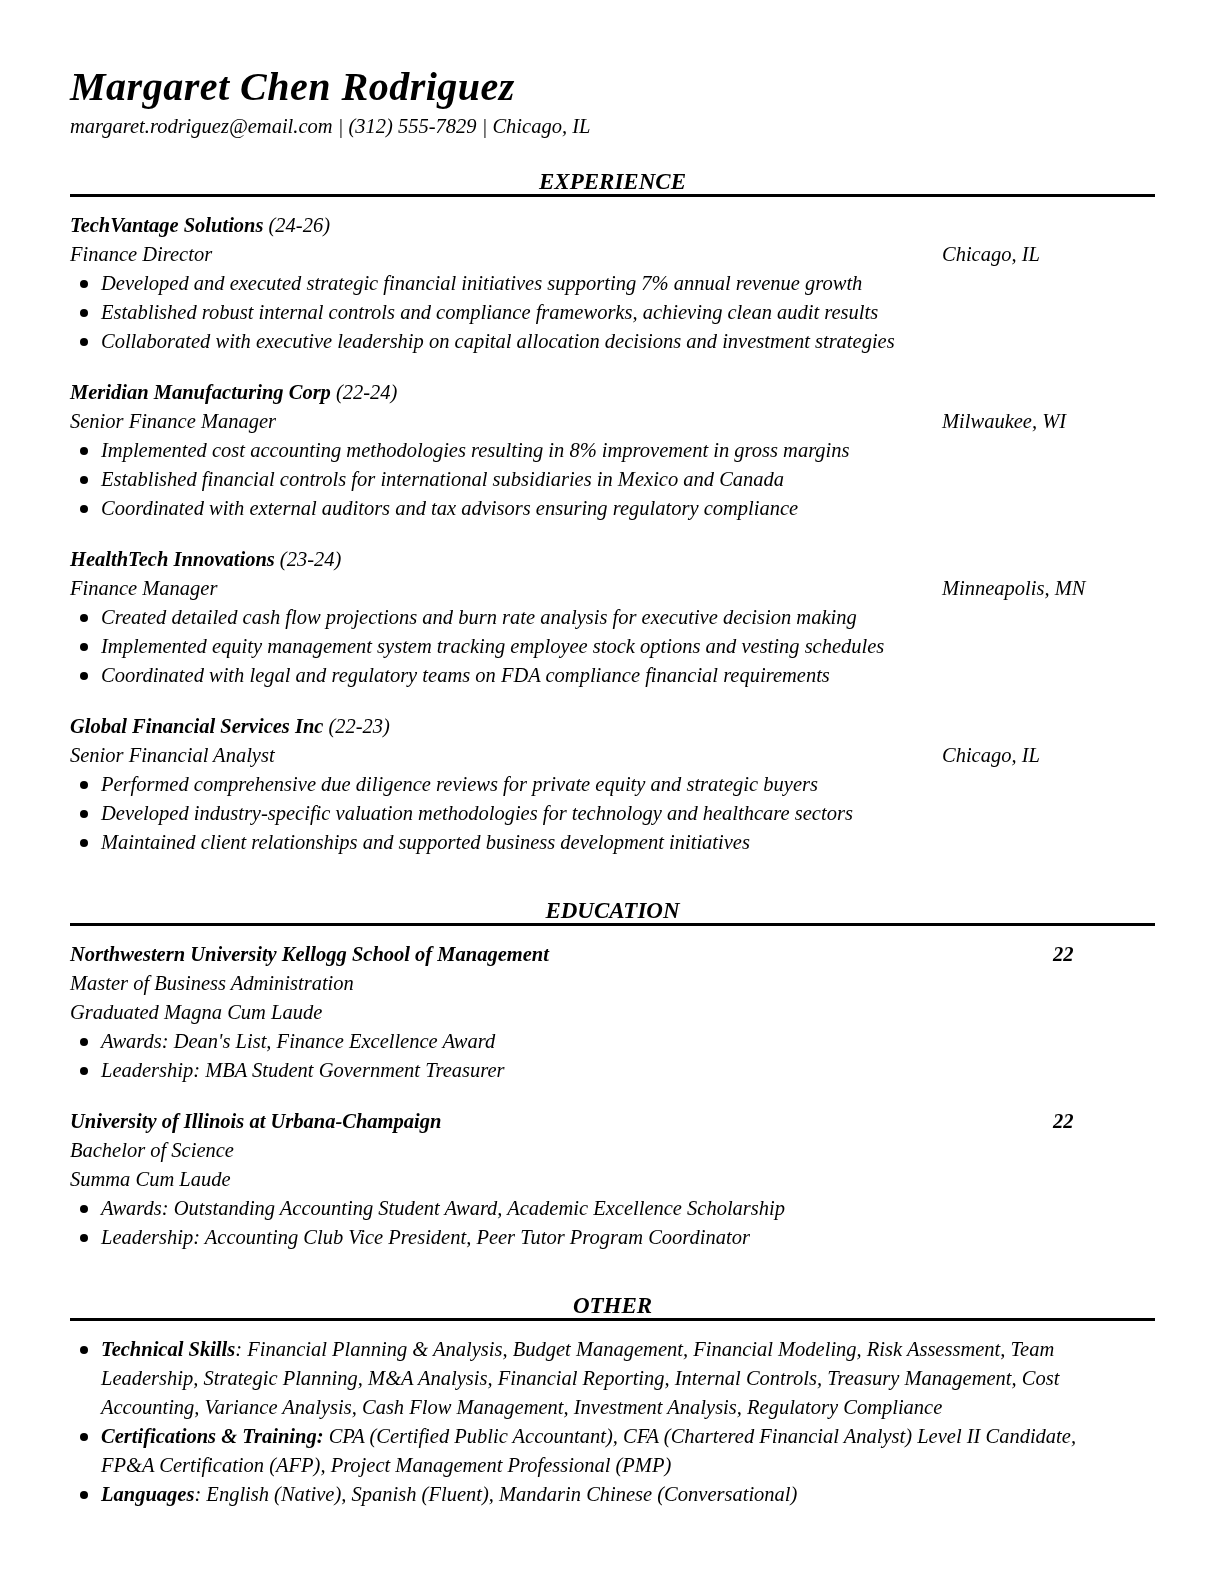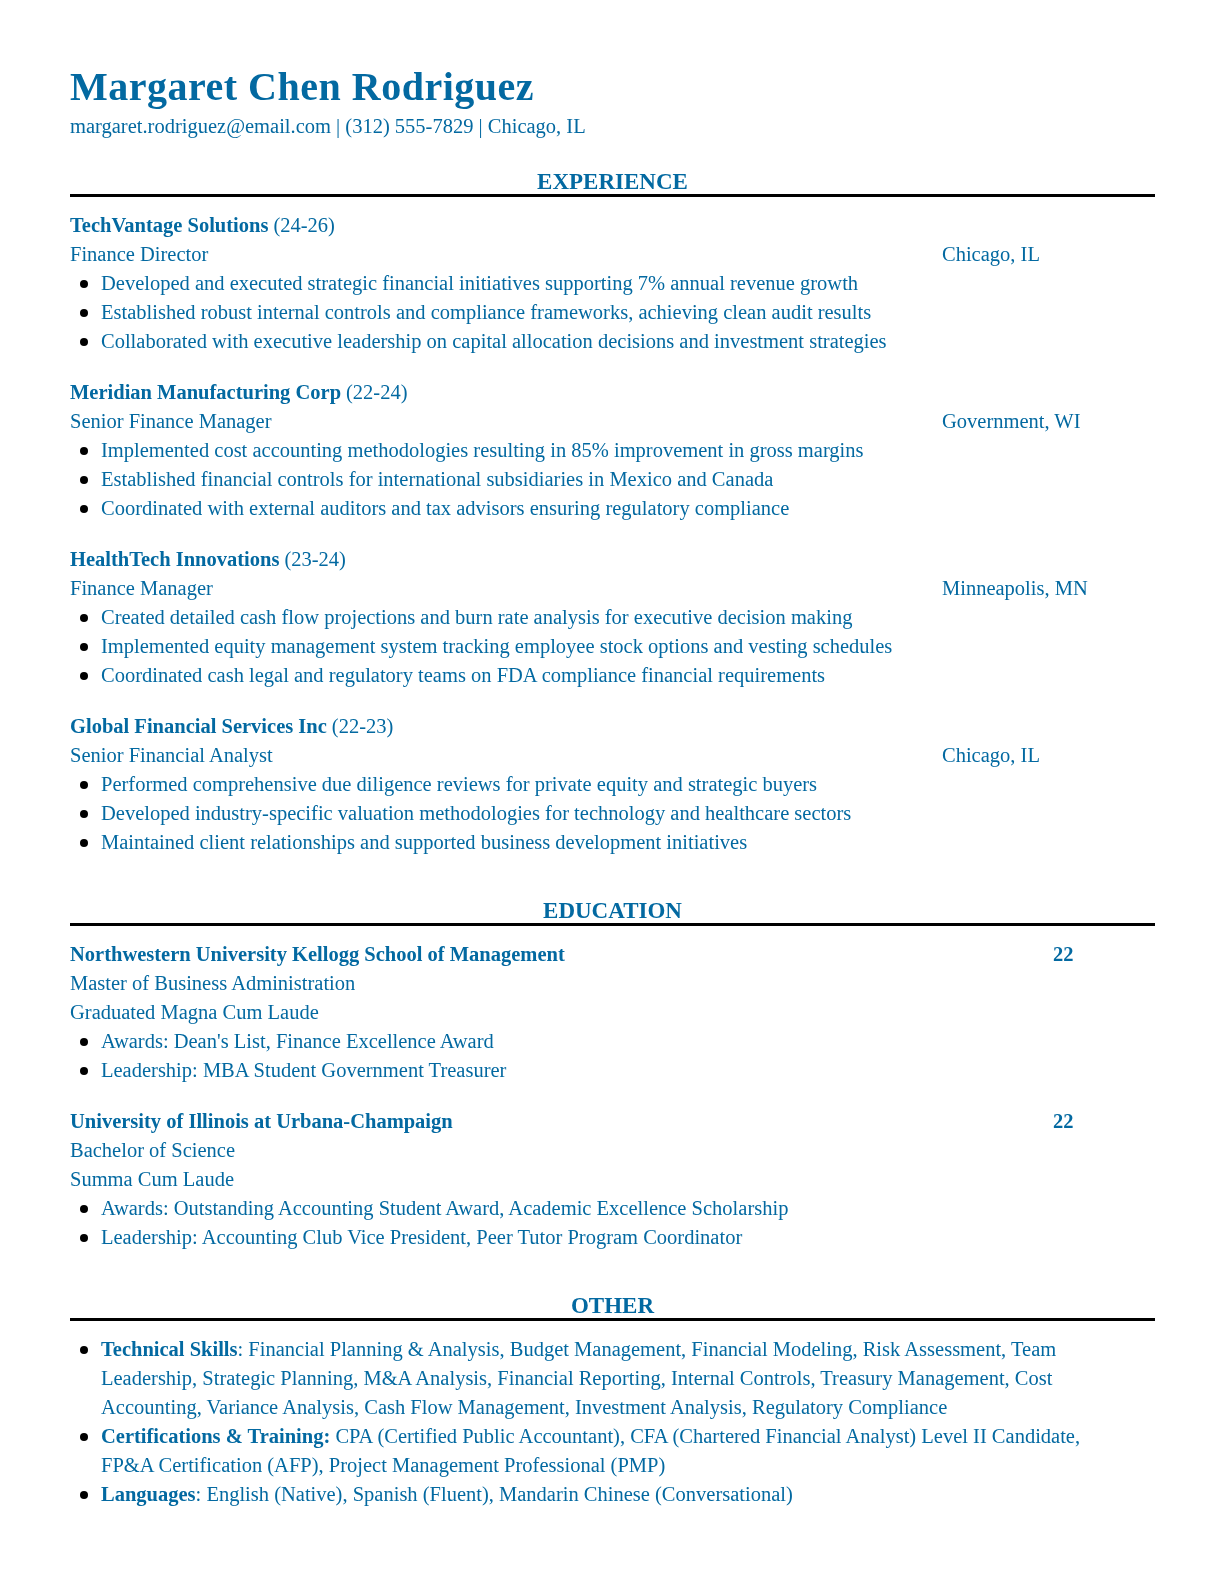--- a/index.html
+++ b/index.html
@@ -2,25 +2,26 @@
 <html><head>
 <meta charset="utf-8">
 <style>
   * { margin: 0; padding: 0; box-sizing: border-box; }
   html, body { background: #ffffff; }
   .page {
     position: relative;
     width: 1224px;
     height: 1584px;
     background: #ffffff;
-    color: #0369a1;
+    color: #000000;
     font-family: "Liberation Serif", "DejaVu Serif", serif;
     font-size: 20.5px;
     line-height: 29px;
     overflow: hidden;
+    font-style: italic;
   }
   .content {
     position: absolute;
     left: 70px;
     top: 64px;
     width: 1085px;
   }
   .name {
     font-size: 40px;
     line-height: 46px;
@@ -97,25 +98,25 @@
         <span>Collaborated with executive leadership on capital allocation decisions and investment strategies</span>
       </div>
     </div>
 
     <div class="entry">
       <div class="entry-title">
         <b>Meridian Manufacturing Corp</b><span class="dates">(22-24)</span>
       </div>
       <div class="subrow">
         <span>Senior Finance Manager</span>
-        <span class="loc">Government, WI</span>
-      </div>
-      <div class="bullet">
-        <span class="dot"></span>
-        <span>Implemented cost accounting methodologies resulting in 85% improvement in gross margins</span>
+        <span class="loc">Milwaukee, WI</span>
+      </div>
+      <div class="bullet">
+        <span class="dot"></span>
+        <span>Implemented cost accounting methodologies resulting in 8% improvement in gross margins</span>
       </div>
       <div class="bullet">
         <span class="dot"></span>
         <span>Established financial controls for international subsidiaries in Mexico and Canada</span>
       </div>
       <div class="bullet">
         <span class="dot"></span>
         <span>Coordinated with external auditors and tax advisors ensuring regulatory compliance</span>
       </div>
     </div>
@@ -131,21 +132,21 @@
       <div class="bullet">
         <span class="dot"></span>
         <span>Created detailed cash flow projections and burn rate analysis for executive decision making</span>
       </div>
       <div class="bullet">
         <span class="dot"></span>
         <span>Implemented equity management system tracking employee stock options and vesting schedules</span>
       </div>
       <div class="bullet">
         <span class="dot"></span>
-        <span>Coordinated cash legal and regulatory teams on FDA compliance financial requirements</span>
+        <span>Coordinated with legal and regulatory teams on FDA compliance financial requirements</span>
       </div>
     </div>
 
     <div class="entry">
       <div class="entry-title">
         <b>Global Financial Services Inc</b><span class="dates">(22-23)</span>
       </div>
       <div class="subrow">
         <span>Senior Financial Analyst</span>
         <span class="loc">Chicago, IL</span>

